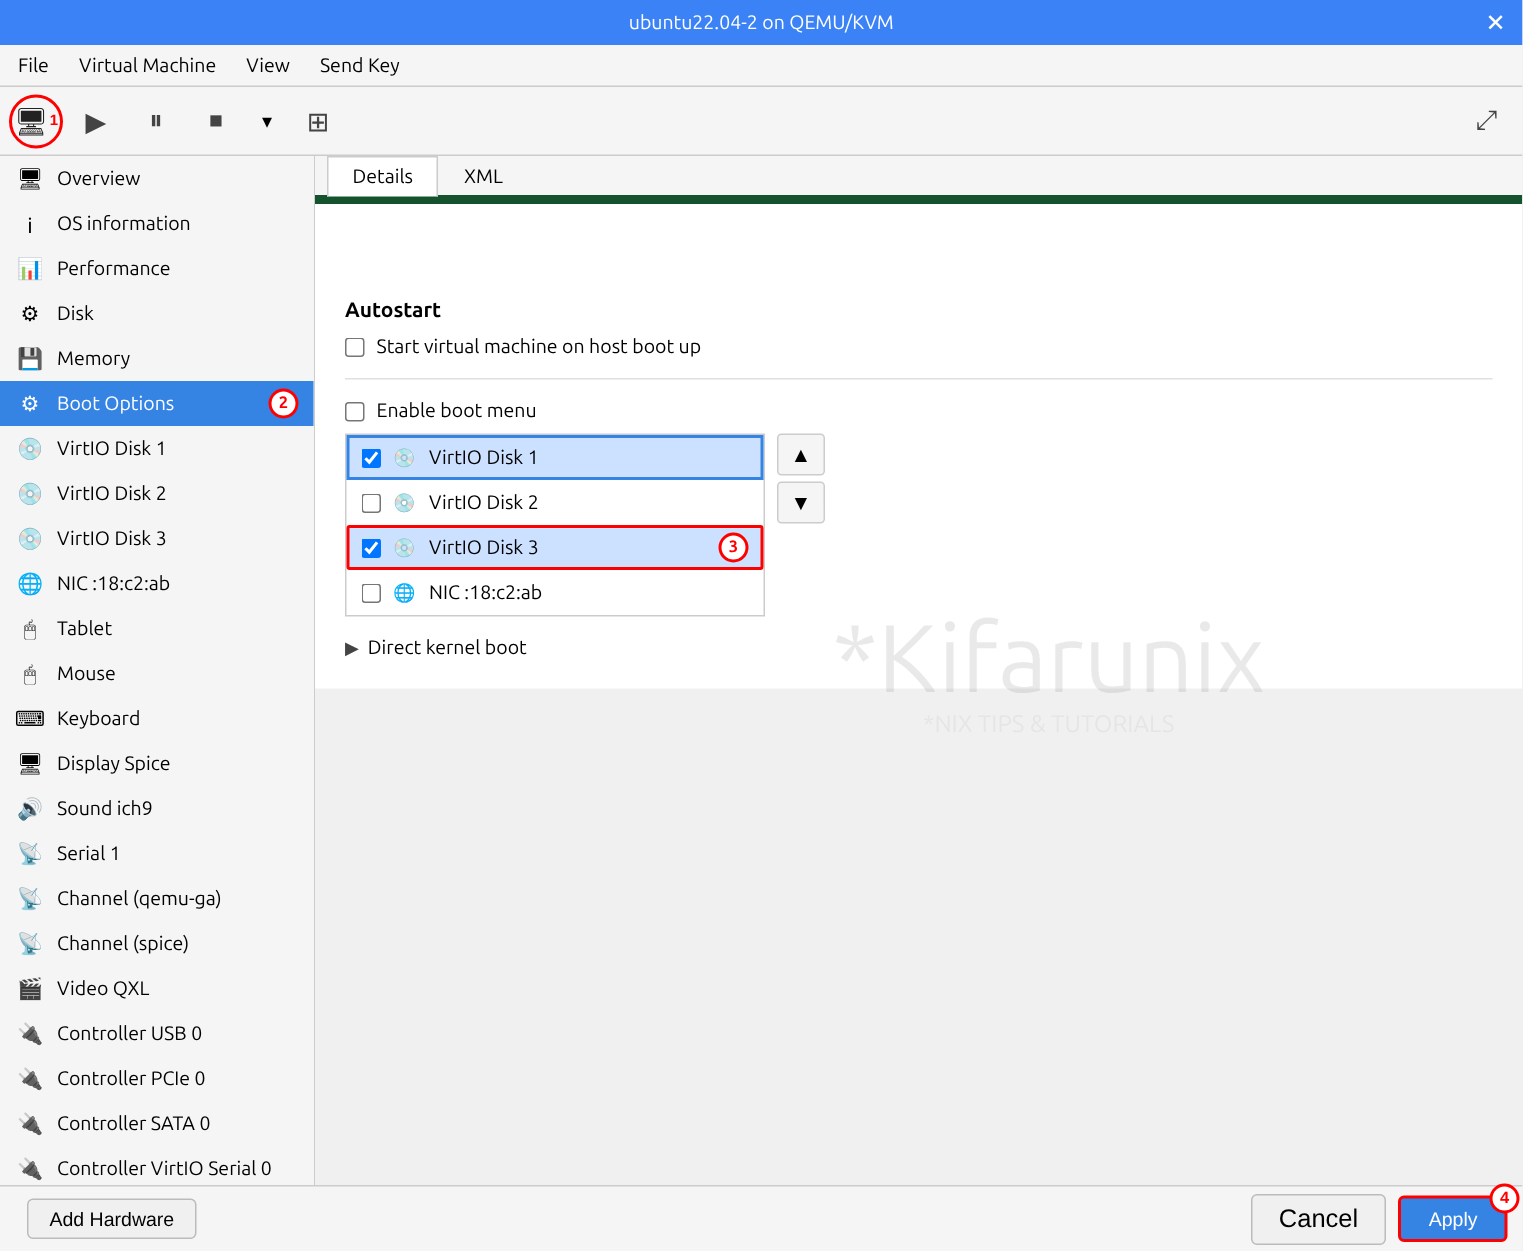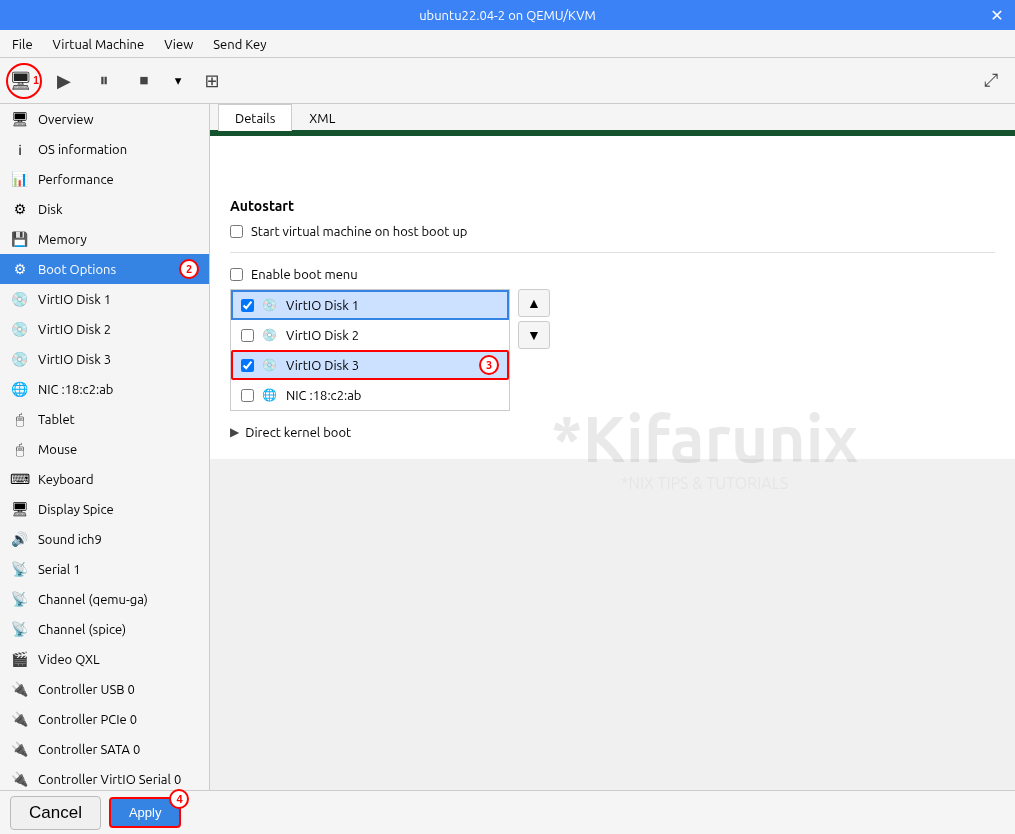--- a/index.html
+++ b/index.html
@@ -271,21 +271,21 @@
     
     .watermark {
       position: absolute;
       top: 50%;
       left: 50%;
       transform: translate(-20%, -50%);
       opacity: 0.15;
       pointer-events: none;
       text-align: center;
     }
-    .watermark .brand { font-size: 64px; font-weight: bold; color: #737373; }
+    .watermark .brand { font-size: 64px; font-weight: normal; color: #737373; }
     .watermark .sub { font-size: 16px; color: #aaa; }
 
     .content-wrapper {
       position: relative;
       flex: 1;
       overflow: hidden;
     }
 
     .sidebar-add-btn {
       margin: 6px 8px;
@@ -490,20 +490,23 @@
     </div>
 
     <div class="watermark">
       <div class="brand">*Kifarunix</div>
       <div class="sub">*NIX TIPS &amp; TUTORIALS</div>
     </div>
   </div>
 </div>
 
 <div class="bottom-bar">
+  <div class="bottom-left">
+    <button class="sidebar-add-btn" style="width:auto;padding:5px 14px;">Add Hardware</button>
+  </div>
   <div class="bottom-right">
     <button class="btn">Cancel</button>
     <button class="btn-primary btn-circled" style="position:relative;">
       <span>Apply</span>
       <span style="position:absolute;top:-10px;right:-10px;display:inline-flex;align-items:center;justify-content:center;width:20px;height:20px;border:2px solid red;border-radius:50%;font-size:11px;font-weight:bold;color:red;background:white;">4</span>
     </button>
   </div>
 </div>
 
 </body></html>

